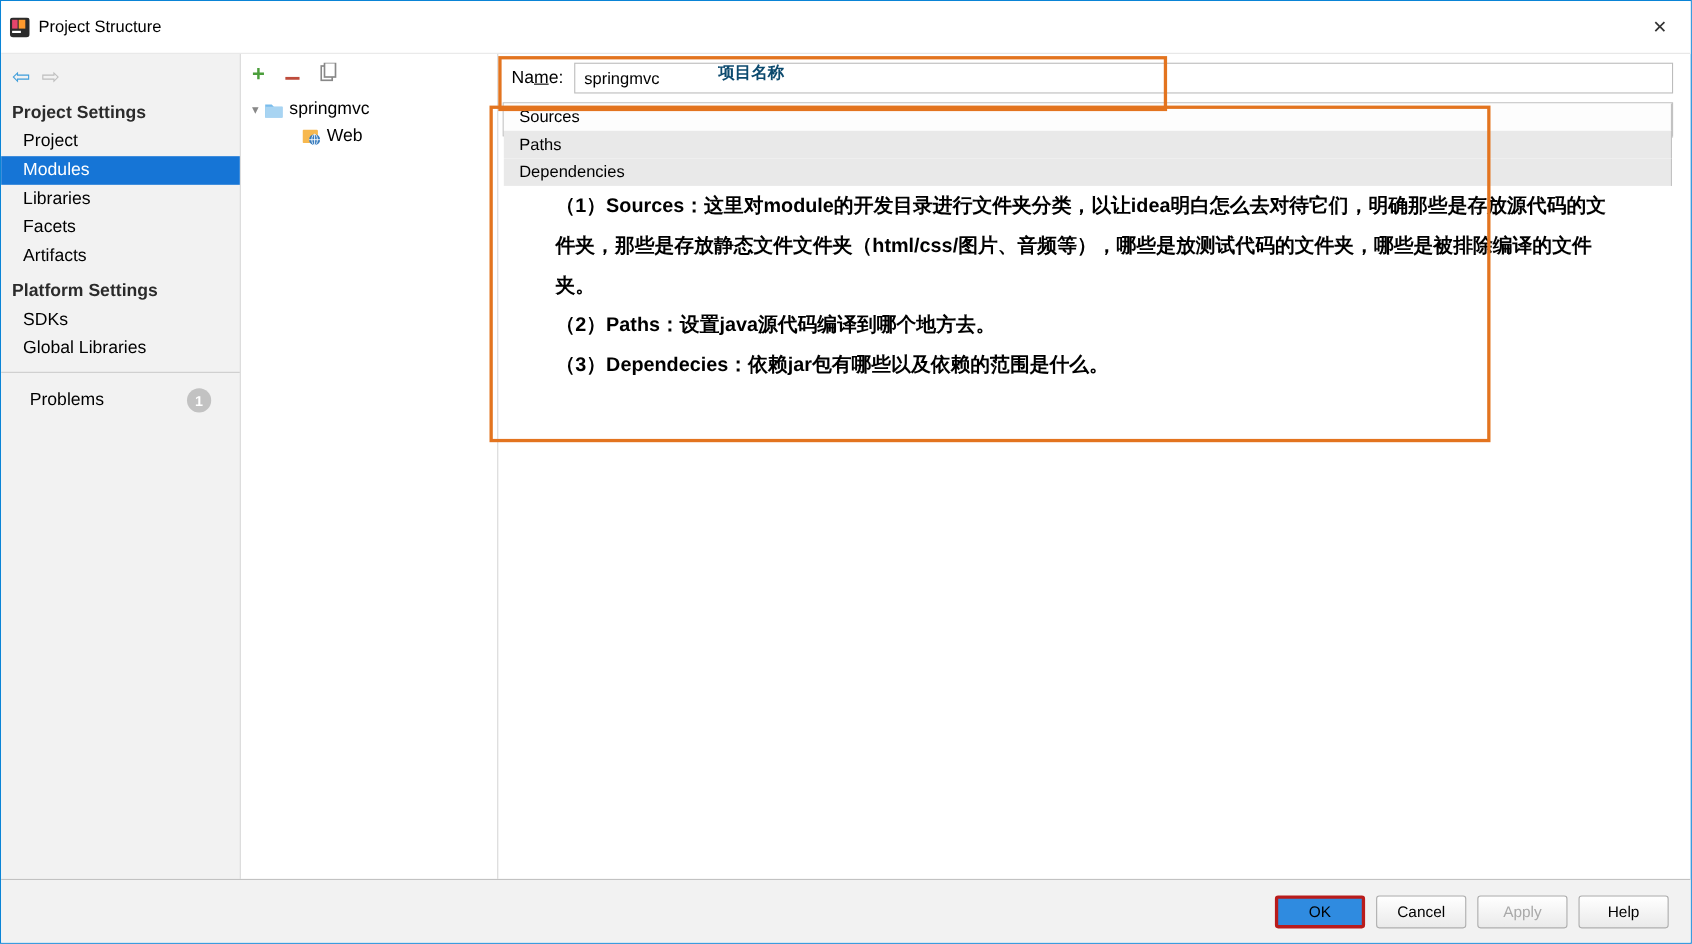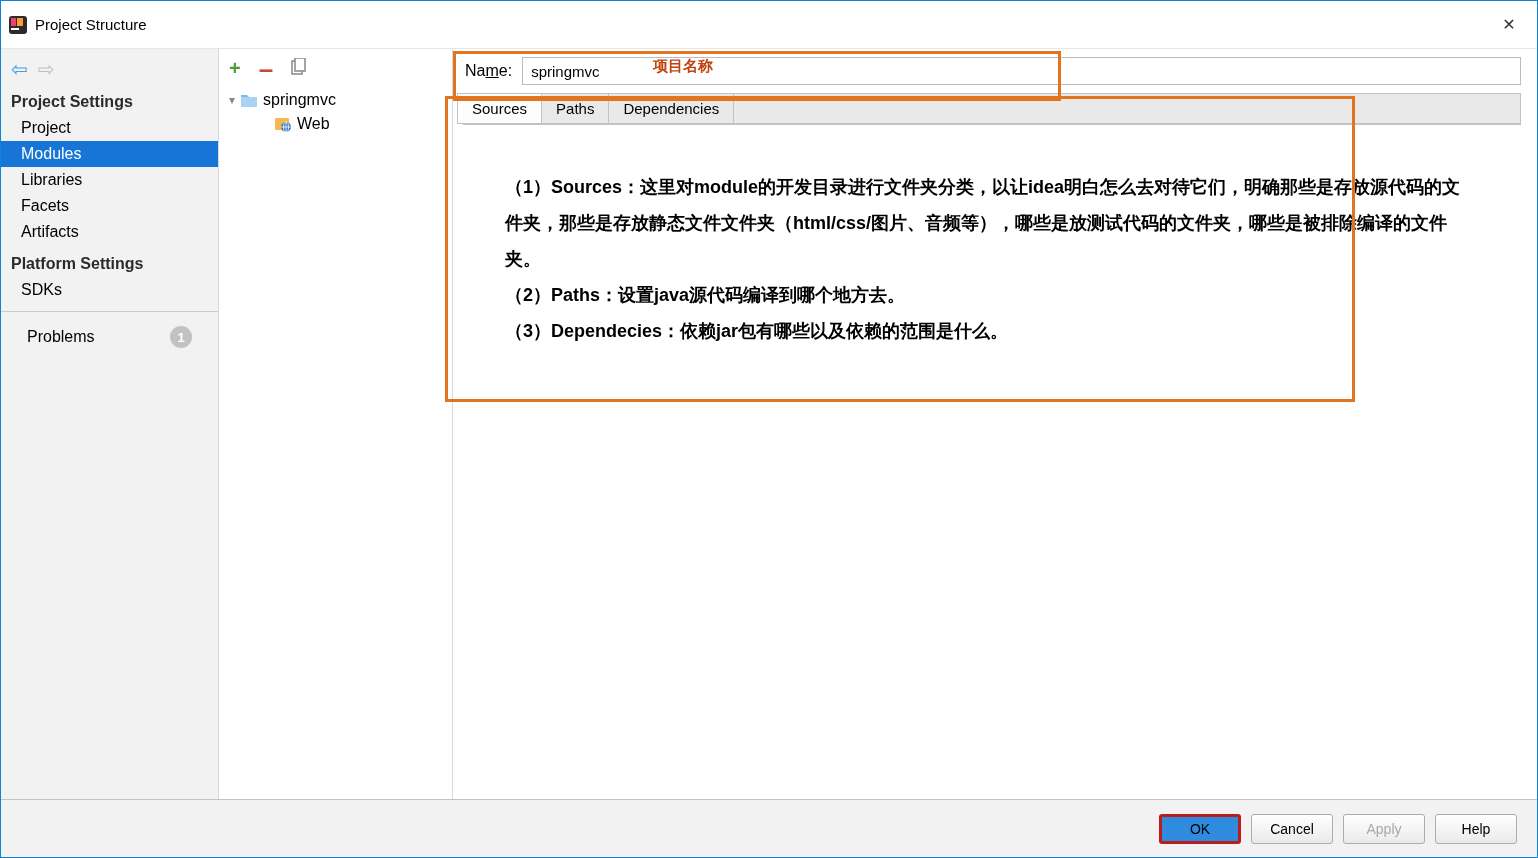--- a/index.html
+++ b/index.html
@@ -63,31 +63,31 @@
 .expand-caret { color:#888; font-size:12px;}
 .folder-icon { width:16px;height:14px;display:inline-block;}
 .spring-icon { color:#5fb13a; font-size:16px;}
 .web-icon { width:16px;height:16px;display:inline-block;}
 
 .right { flex:1; display:flex; flex-direction:column; padding:2px 6px 0 0; position:relative;}
 .name-row { display:flex; align-items:center; gap:10px; padding:6px 0 6px 12px; }
 .name-label { font-size:16px; }
 .name-label .u { text-decoration:underline; }
 .name-input { flex:1; height:28px; border:1px solid #bcbcbc; padding:0 8px; font-size:15px; margin-right:10px;}
-.tabbar { display:flex; background:#e9e9e9; border:1px solid #c2c2c2; margin:2px 10px 0 4px; height:31px; }
+.tabbar { display:flex; background:#e9e9e9; border:1px solid #c2c2c2; margin:2px 10px 0 4px; height:31px;flex-direction:column; }
 .tab { padding:4px 14px; font-size:15px; border-right:1px solid #c2c2c2; background:#e9e9e9; display:flex;align-items:center;}
 .tab.active { background:#fdfdfd; }
 .content-divider { border-top:1px solid #c2c2c2; margin:0 10px;}
 
 .callout-title {
   position:absolute; left:0; top:0;
   width:608px; height:50px; border:3px solid #e3741f; z-index:5; pointer-events:none;
 }
 .callout-label {
-  position:absolute; left:200px; top:6px; color:#c2410c; font-weight:bold; font-size:15px; z-index:6; pointer-events:none;
+  position:absolute; left:200px; top:6px; color:#0c4a6e; font-weight:bold; font-size:15px; z-index:6; pointer-events:none;
 }
 .callout-main {
   position:absolute; left:-8px; top:45px; width:910px; height:306px; border:3px solid #e3741f; z-index:5; pointer-events:none;
 }
 .annotations {
   padding:36px 60px 20px 52px; color:#000000; font-weight:bold; font-size:18px; line-height:2.0;
   margin-top:8px;
 }
 
 .footer {
@@ -135,20 +135,21 @@
       <span class="arrow disabled">⇨</span>
     </div>
     <div class="section-title">Project Settings</div>
     <div class="section-item">Project</div>
     <div class="section-item selected">Modules</div>
     <div class="section-item">Libraries</div>
     <div class="section-item">Facets</div>
     <div class="section-item">Artifacts</div>
     <div class="section-title">Platform Settings</div>
     <div class="section-item">SDKs</div>
+    <div class="section-item">Global Libraries</div>
     <div class="left-divider"></div>
     <div class="problems">
       <span>Problems</span>
       <span class="badge">1</span>
     </div>
   </div>
 
   <div class="middle">
     <div class="toolbar">
       <span class="plus-icon">+</span>

